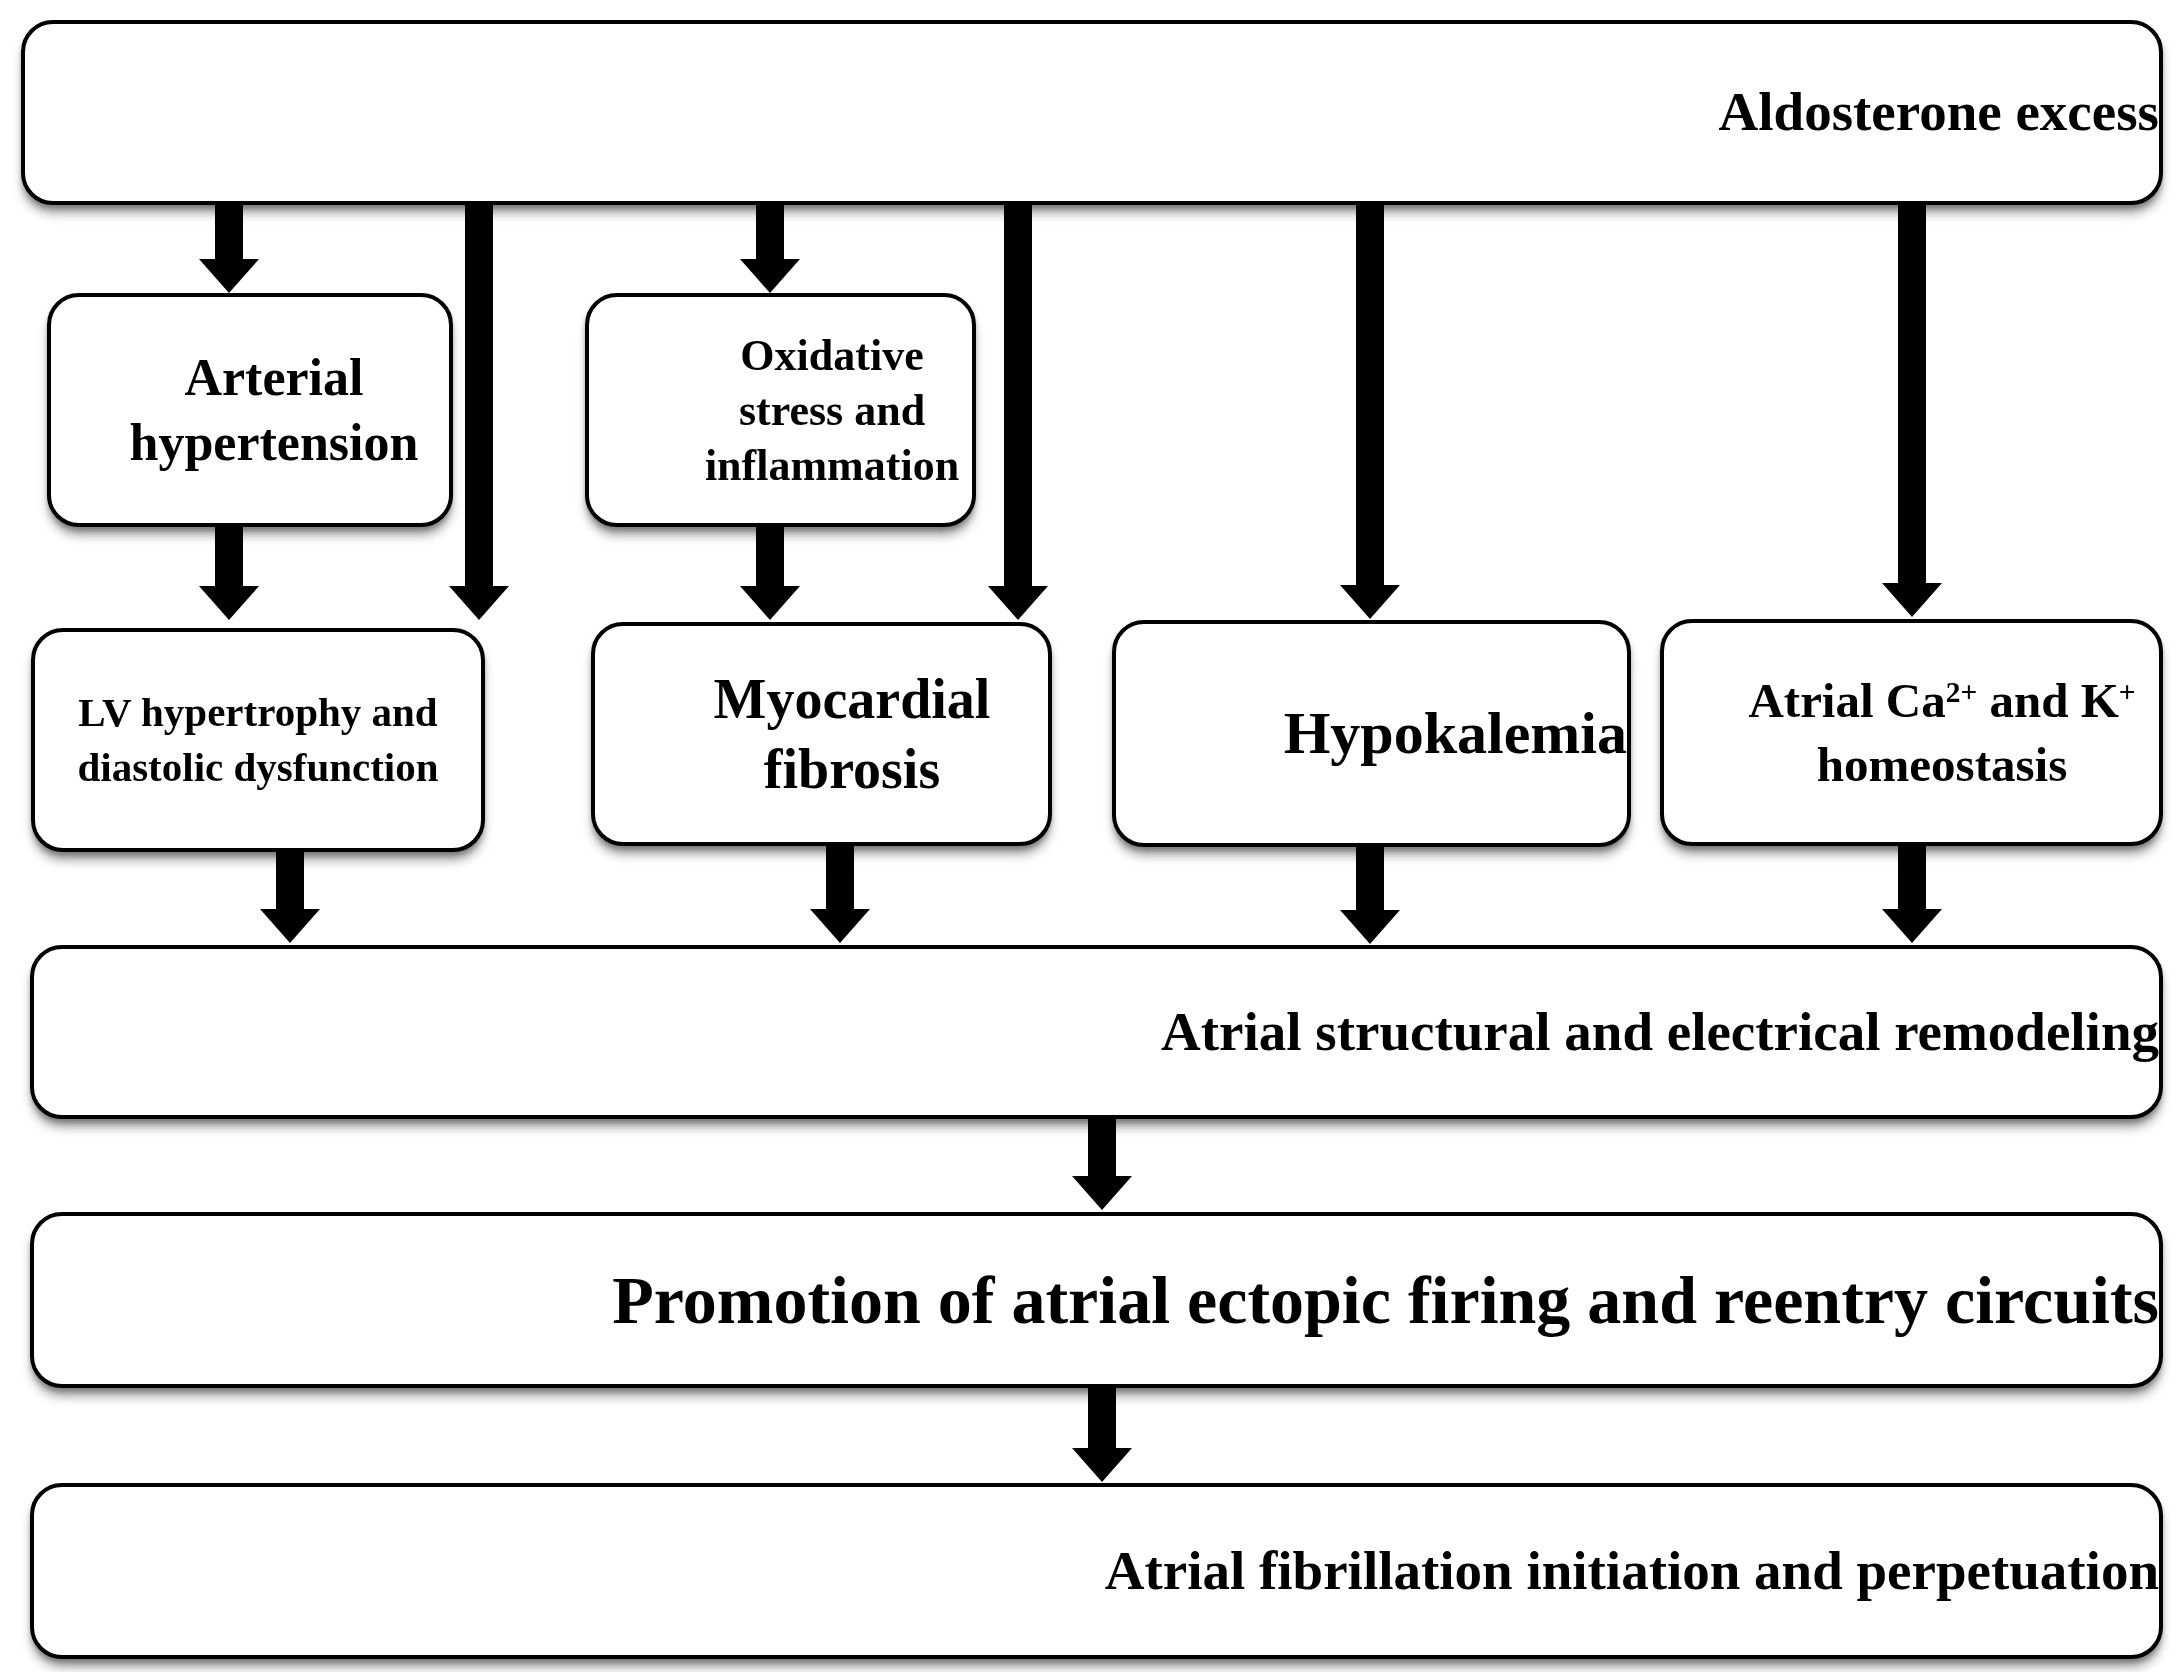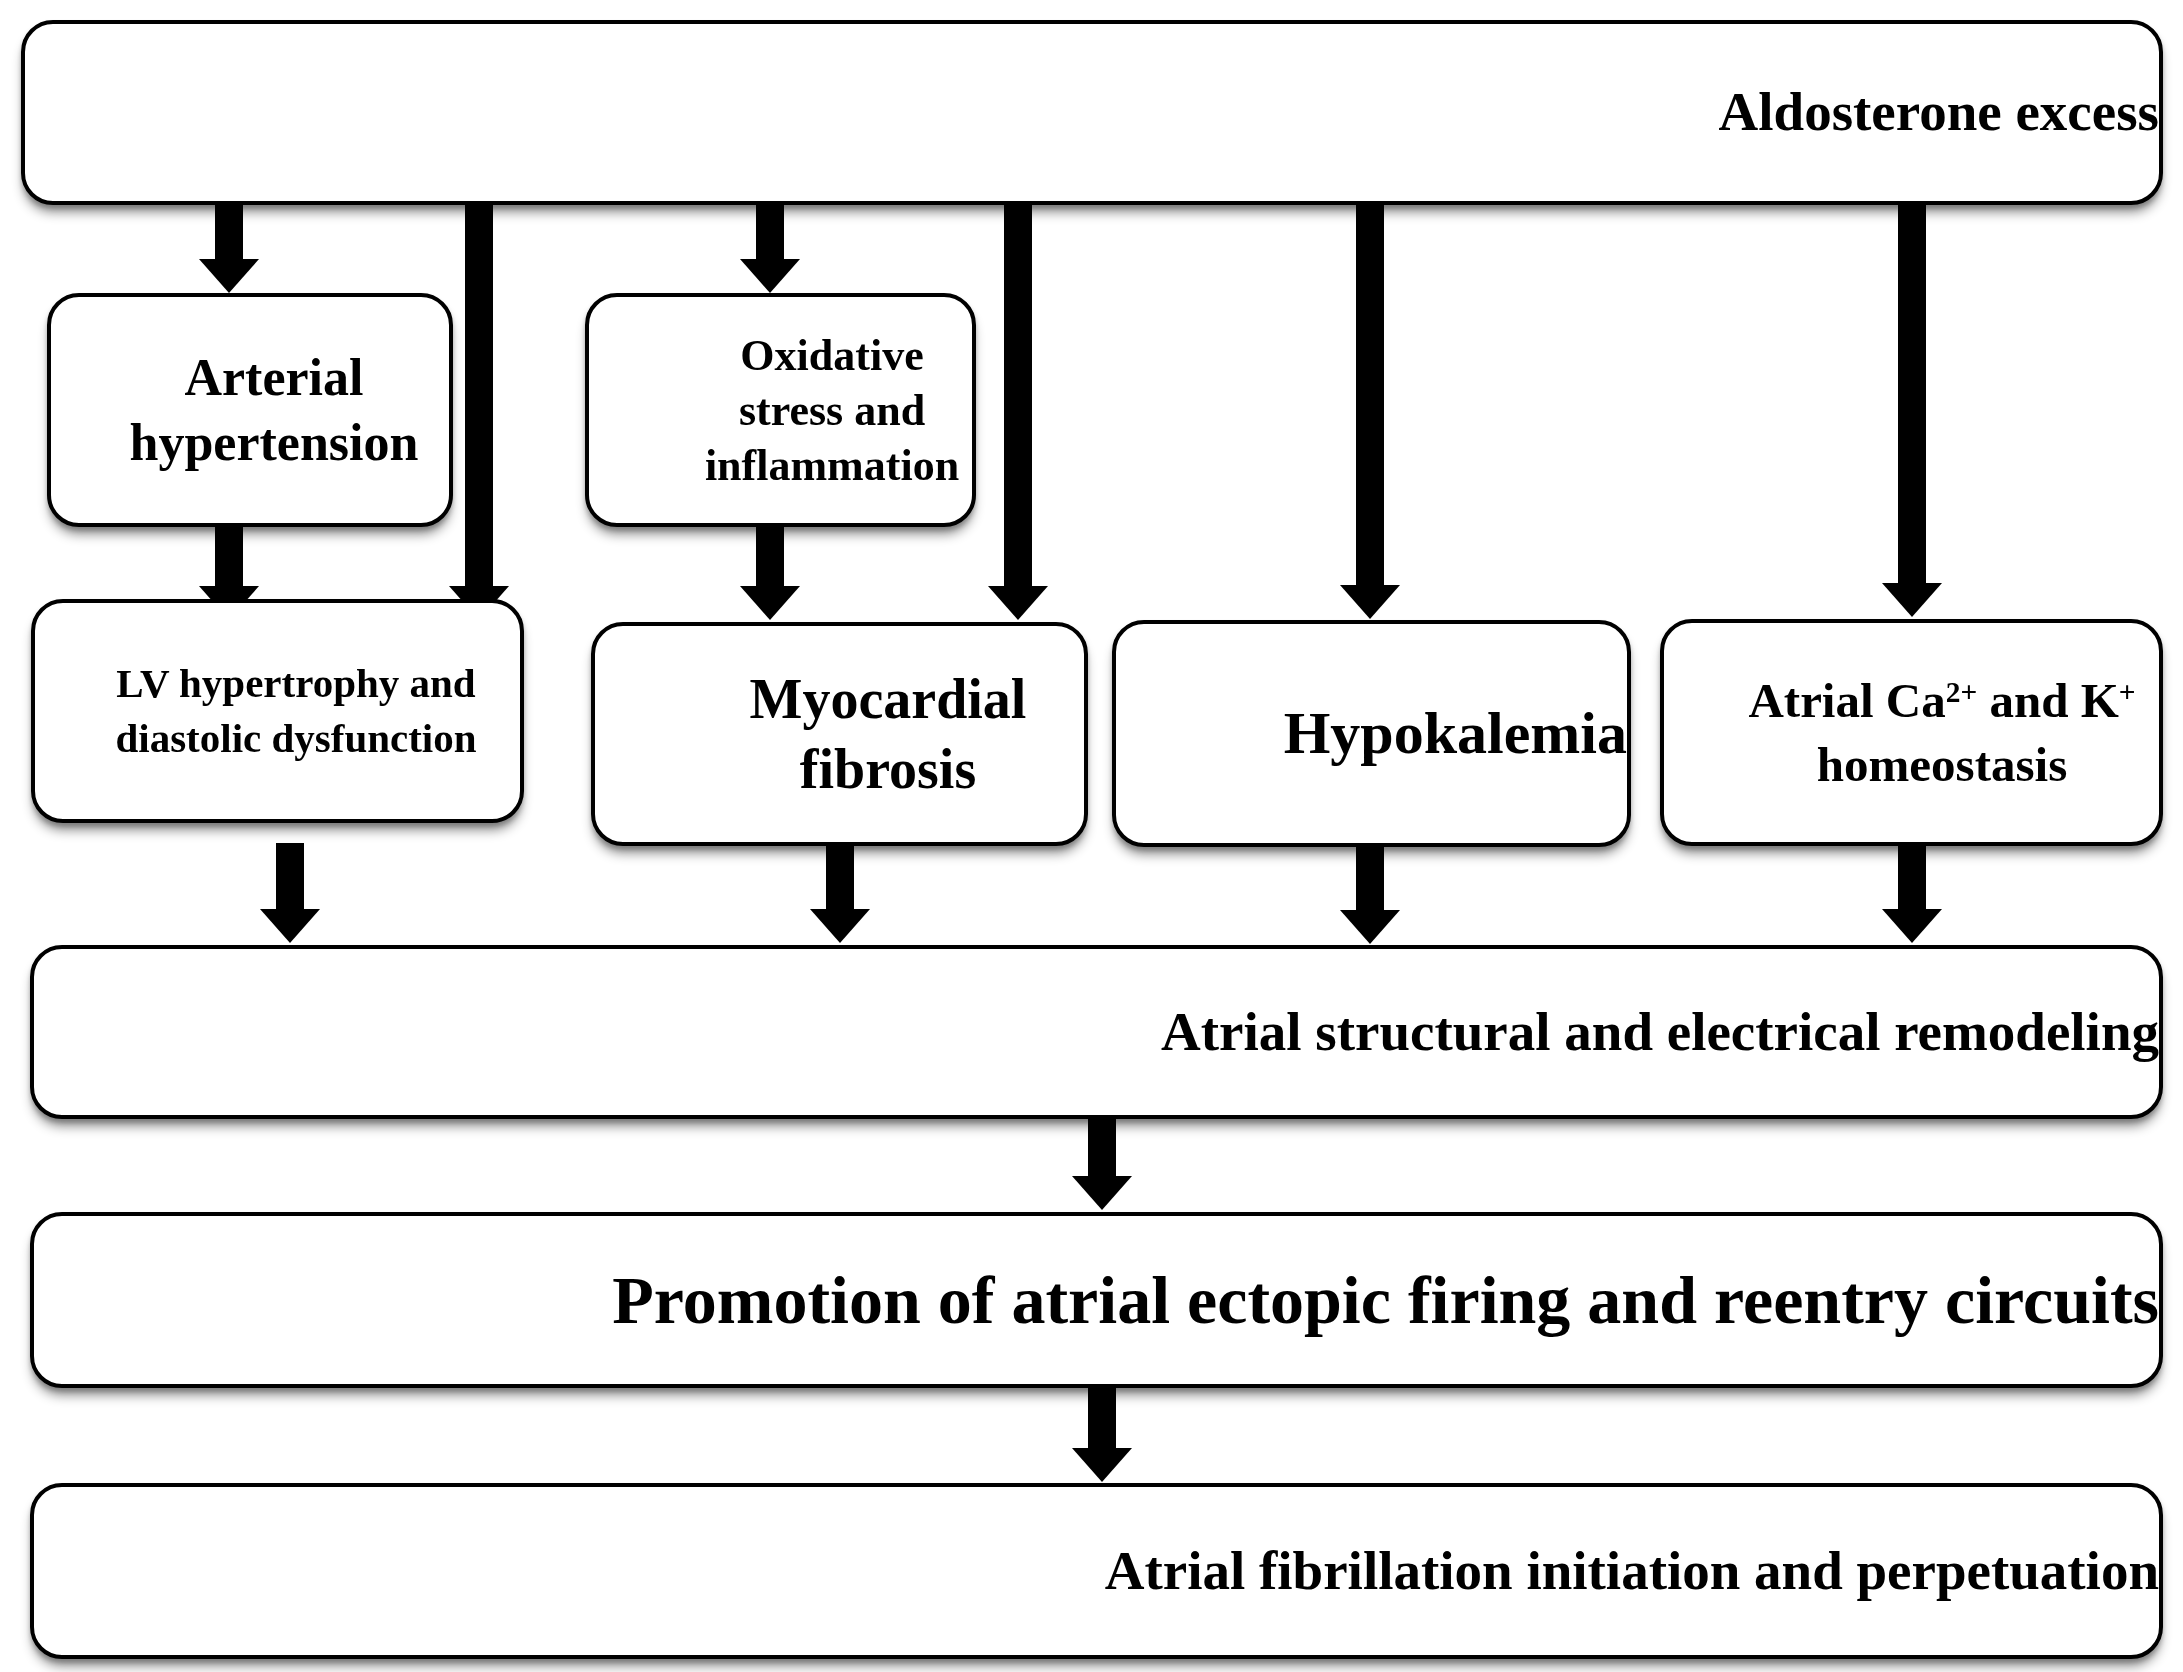--- a/index.html
+++ b/index.html
@@ -117,25 +117,25 @@
   </div>
 
   <div class="node" style="left:31px;top:293px;width:406px;height:234px;margin-left:16px;">
     <div class="label" style="font-size:52px;max-width:350px;">Arterial hypertension</div>
   </div>
 
   <div class="node" style="left:585px;top:293px;width:391px;height:234px;">
     <div class="label" style="font-size:44px;max-width:280px;">Oxidative stress and inflammation</div>
   </div>
 
-  <div class="node" style="left:31px;top:599px;width:493px;height:224px;">
+  <div class="node" style="left:31px;top:628px;width:454px;height:224px;">
     <div class="label" style="font-size:41px;max-width:448px;line-height:1.35;">LV hypertrophy and diastolic dysfunction</div>
   </div>
 
-  <div class="node" style="left:591px;top:622px;width:497px;height:224px;">
+  <div class="node" style="left:591px;top:622px;width:461px;height:224px;">
     <div class="label" style="font-size:56px;max-width:392px;">Myocardial fibrosis</div>
   </div>
 
   <div class="node" style="left:1112px;top:620px;width:519px;height:227px;">
     <div class="label" style="font-size:60px;">Hypokalemia</div>
   </div>
 
   <div class="node" style="left:1660px;top:619px;width:503px;height:227px;">
     <div class="label" style="font-size:49px;max-width:434px;line-height:1.3;"><span>Atrial Ca</span><sup>2+</sup><span> and K</span><sup>+</sup><span> homeostasis</span></div>
   </div>

